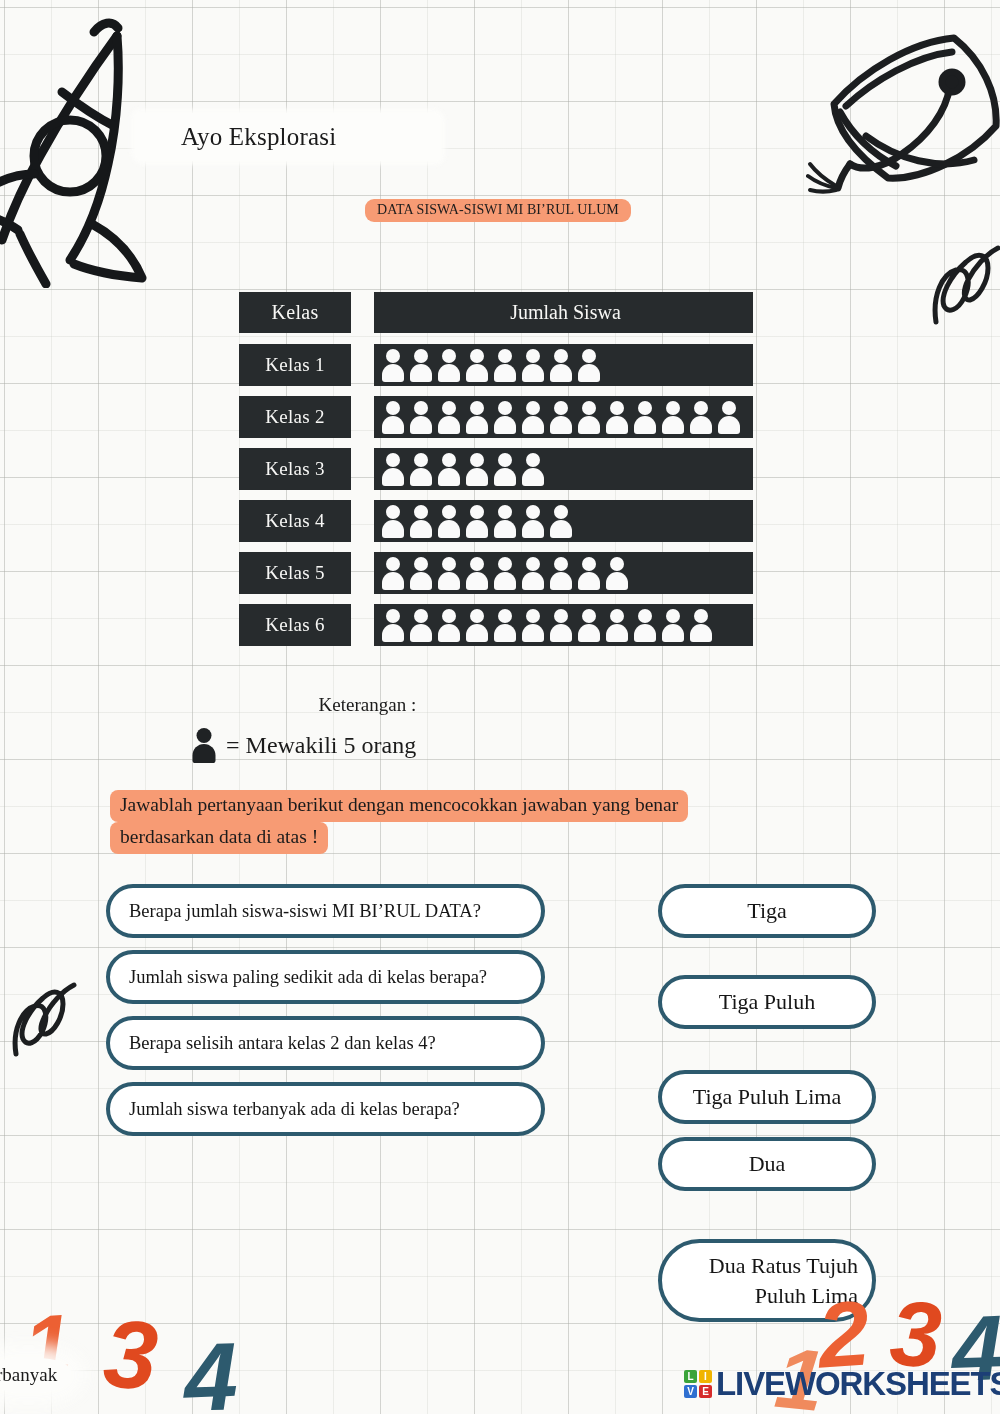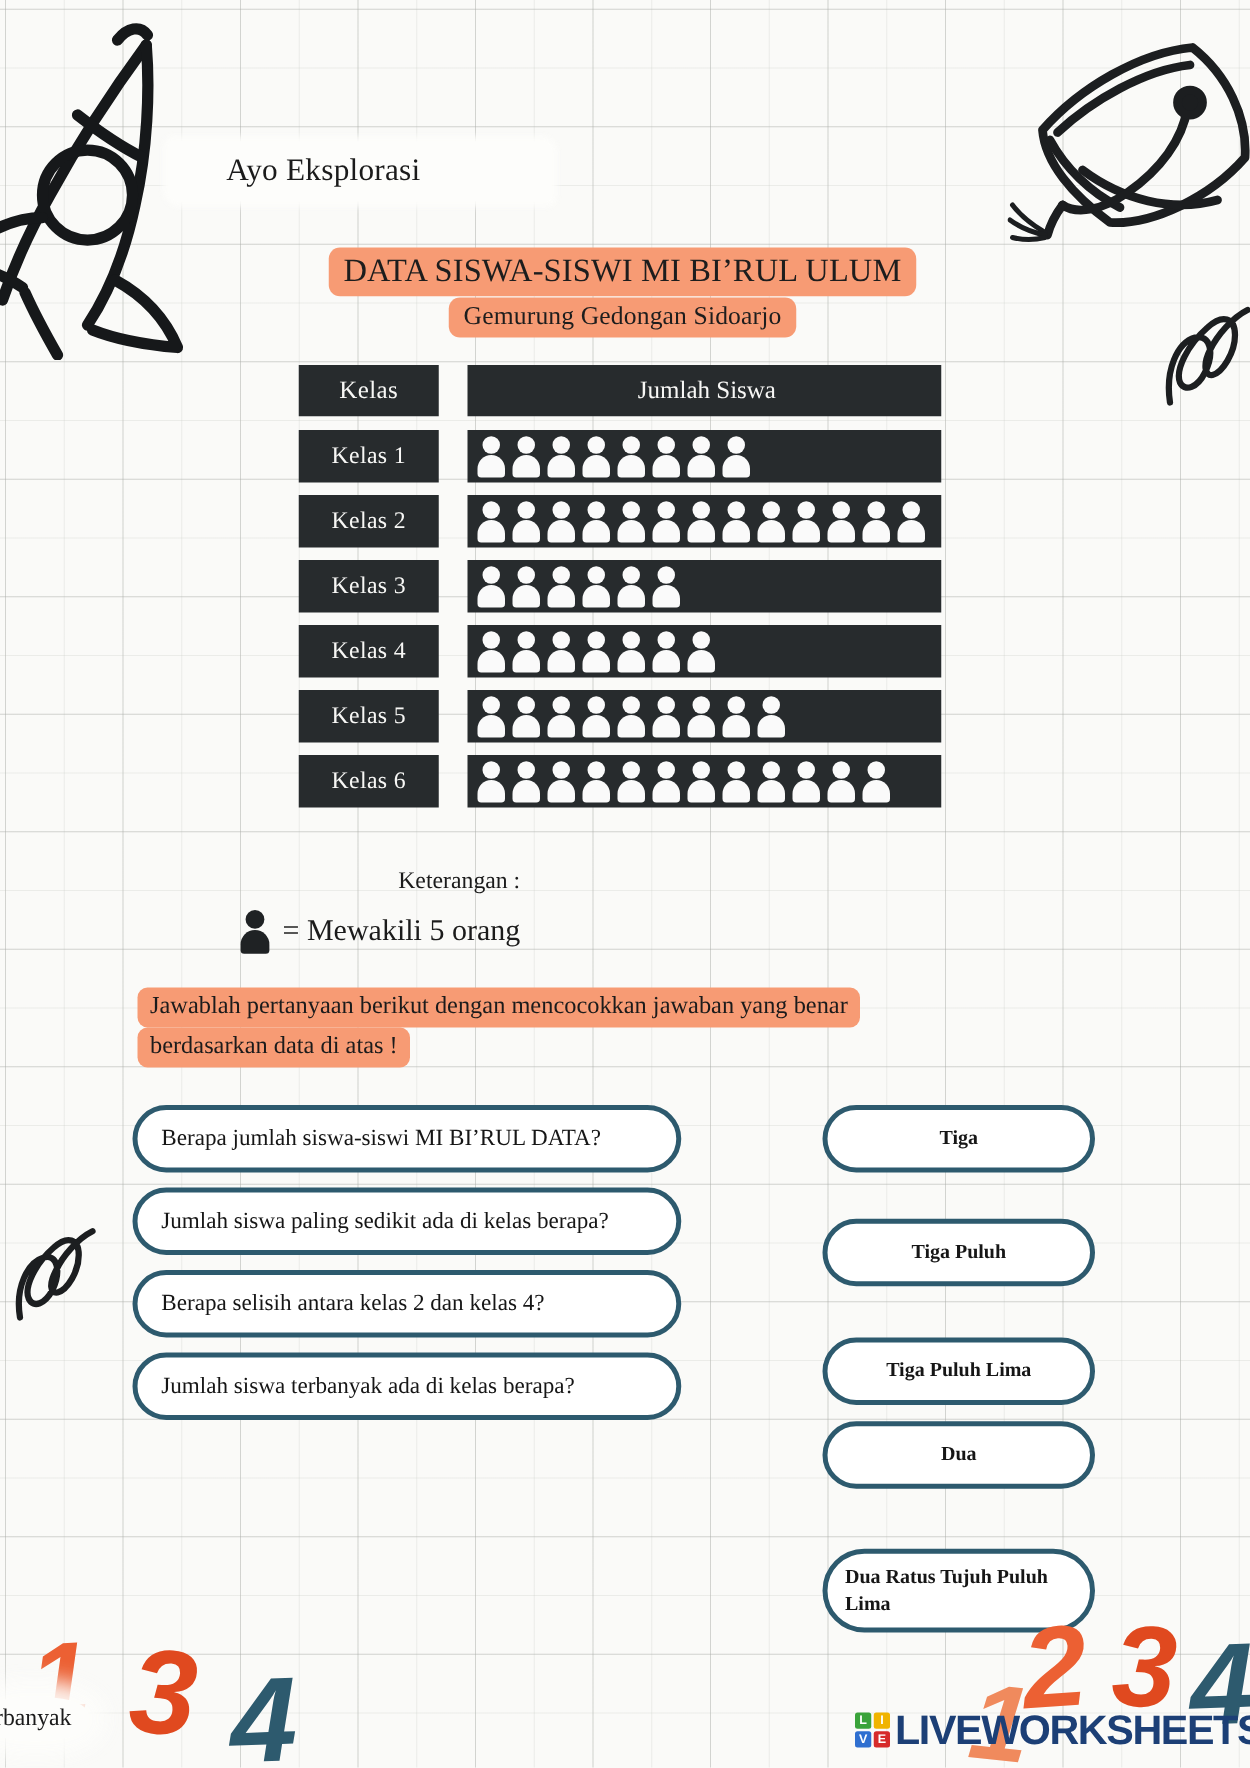--- a/index.html
+++ b/index.html
@@ -68,21 +68,21 @@
   }
   #data-title span {
     display: inline-block;
     background: #f79b74;
     color: #1d1d1d;
     padding: 2px 12px 3px 12px;
     border-radius: 9px;
     font-size: 20.5px;
     letter-spacing: 0.1px;
   }
-  #data-title .l1 { font-size: 26px; }
+  #data-title .l1 { font-size: 14px; }
   #data-title .l2 { font-size: 20.5px; margin-top: 1px; }
 
   
   #data-table {
     position: absolute;
     left: 239px;
     top: 292px;
     width: 514px;
   }
   .trow {
@@ -249,26 +249,25 @@
     padding: 8px 20px 8px 19px;
     font-size: 18.5px;
     line-height: 1.42;
     margin-bottom: 12px;
     min-height: 54px;
   }
   .qpill.justify { text-align: justify; }
   .qpill.justify > span { width: 100%; text-align: justify; }
   .apill {
     justify-content: center;
-    text-align: left;
+    text-align: right;
     padding: 8px 14px;
-    font-size: 16px;
+    font-size: 22px;
     line-height: 1.35;
     min-height: 54px;
-    font-weight: bold;
   }
 
   
   #lw-logo {
     position: absolute;
     left: 684px;
     top: 1365px;
     display: flex;
     align-items: center;
   }
@@ -376,21 +375,20 @@
       <path d="M8 82 C4 58 14 38 27 34 C38 31 41 45 34 60 C28 71 19 75 15 67 C11 58 20 39 35 26 C46 16 55 19 55 32 C55 45 46 60 38 62 C32 63 31 55 37 44 C42 33 54 19 66 13"></path>
     </g>
   </svg>
 
   <div id="explore-banner">
     <div class="label">Ayo Eksplorasi</div>
   </div>
 
   <div id="data-title">
     <div><span class="l1">DATA SISWA-SISWI MI BI’RUL ULUM</span></div>
-    <div><span class="l2">Gemurung Gedongan Sidoarjo</span></div>
   </div>
 
   <div id="data-table">
     <div class="trow hrow">
       <div class="cell-kelas">Kelas</div>
       <div class="cell-bar">Jumlah Siswa</div>
     </div>
     <div id="table-body">
         <div class="trow drow">
           <div class="cell-kelas">Kelas 1</div>

